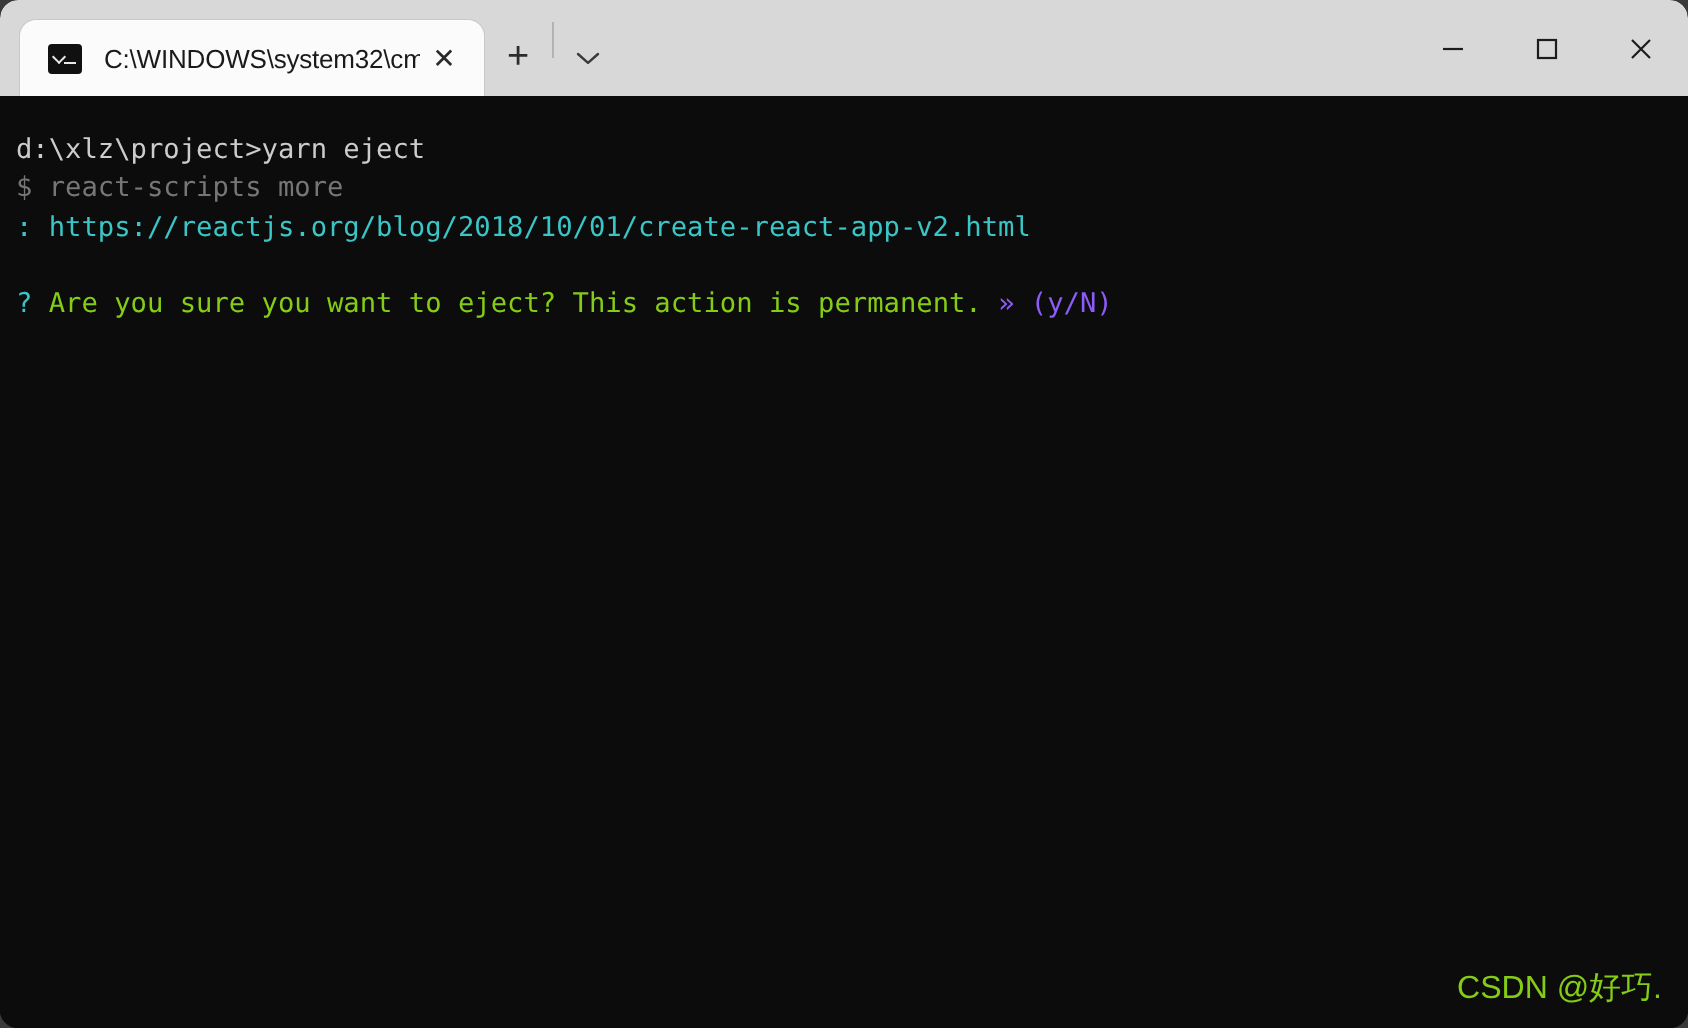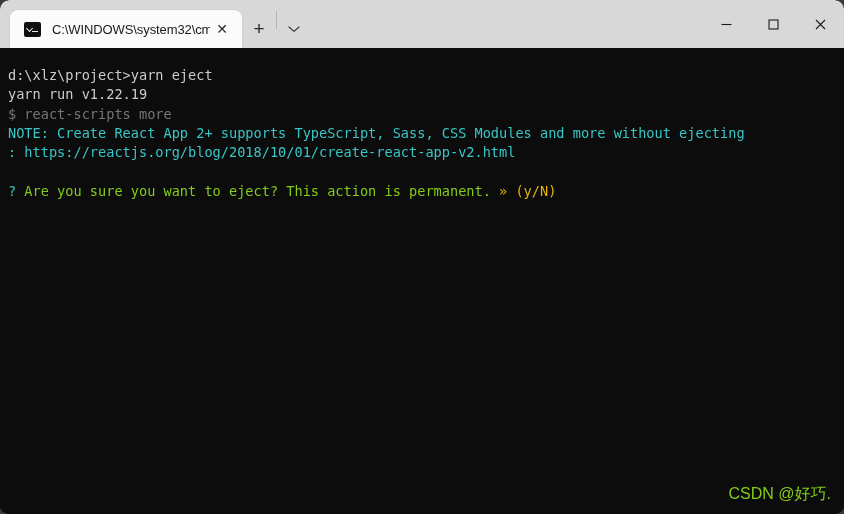--- a/index.html
+++ b/index.html
@@ -215,23 +215,21 @@
         <svg width="13" height="13" viewBox="0 0 13 13" aria-hidden="true">
           <path d="M2 2 L11 11 M11 2 L2 11" stroke="#1c1c1c" stroke-width="1.1" fill="none"></path>
         </svg>
       </div>
     </div>
   </div>
 
   <div class="terminal">
     <div id="terminal-lines">
         <div class="line"><span style="color: rgb(204, 204, 204);">d:\xlz\project&gt;yarn eject</span></div>
-        <div class="line"><span style="color: rgb(204, 204, 204);">yarn run v1.22.19</span></div>
         <div class="line"><span style="color: rgb(118, 118, 118);">$ react-scripts more</span></div>
-        <div class="line"><span style="color: rgb(58, 198, 198);">NOTE: Create React App 2+ supports TypeScript, Sass, CSS Modules and more without ejecting</span></div>
         <div class="line"><span style="color: rgb(58, 198, 198);">: https://reactjs.org/blog/2018/10/01/create-react-app-v2.html</span></div>
         <div class="line"><span style="color: rgb(204, 204, 204);"> </span></div>
-        <div class="line"><span style="color: rgb(58, 198, 198);">?</span><span style="color: #84cc16;"> Are you sure you want to eject? This action is permanent. </span><span style="color: #eab308;">» (y/N)</span></div>
+        <div class="line"><span style="color: rgb(58, 198, 198);">?</span><span style="color: #84cc16;"> Are you sure you want to eject? This action is permanent. </span><span style="color: #8b5cf6;">» (y/N)</span></div>
       </div>
     <div class="watermark">CSDN @好巧.</div>
   </div>
 
 </div>
 
 </body></html>

